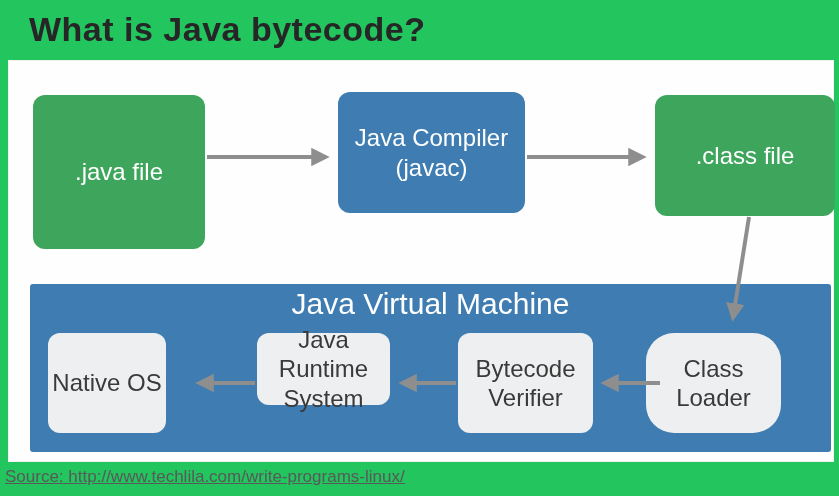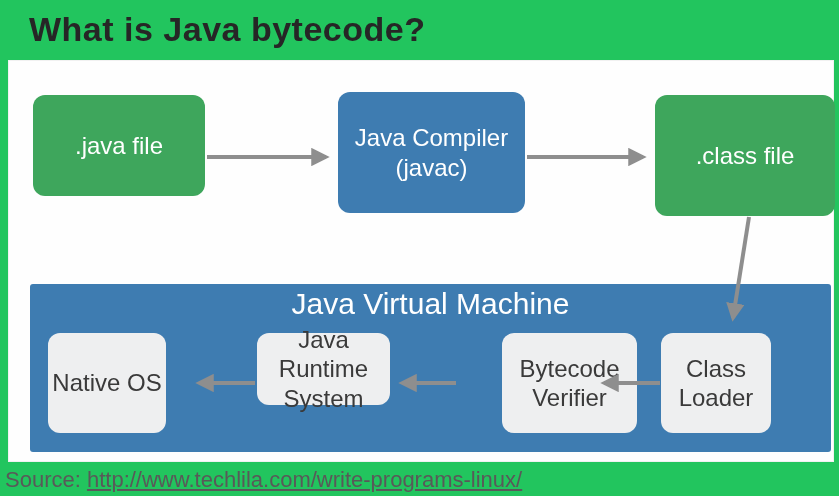--- a/index.html
+++ b/index.html
@@ -25,49 +25,49 @@
     position: absolute;
     display: flex; align-items: center; justify-content: center;
     text-align: center;
     border-radius: 12px;
     line-height: 1.22;
   }
   .box.colored { color: #ffffff; font-size: 24px; }
   .box.gray { background: #eeeff0; color: #3a3a3a; font-size: 24px; }
 
   
-  .box-java-file     { left: 33px;  top: 95px; width: 172px; height: 101px; }
+  .box-java-file     { left: 33px;  top: 95px; width: 172px; height: 154px; }
   .box-java-compiler { left: 338px; top: 92px; width: 187px; height: 121px; padding: 0 2px; box-sizing: border-box; }
   .box-class-file    { left: 655px; top: 95px; width: 180px; height: 121px; }
 
   
   .jvm {
     position: absolute; left: 30px; top: 284px;
     width: 801px; height: 168px;
     border-radius: 3px;
   }
   .jvm-title {
     position: absolute; left: 0; top: 3px; width: 100%;
     text-align: center;
     color: #ffffff; font-size: 30px;
   }
   
   .box-native-os           { left: 48px;  top: 333px; width: 118px; height: 100px; }
   .box-java-runtime-system { left: 257px; top: 333px; width: 133px; height: 72px; }
-  .box-bytecode-verifier   { left: 458px; top: 333px; width: 135px; height: 100px; margin-left: 44px; }
-  .box-class-loader        { left: 661px; top: 333px; width: 110px; height: 100px; }
+  .box-bytecode-verifier   { left: 458px; top: 333px; width: 135px; height: 100px; }
+  .box-class-loader        { left: 646px; top: 333px; width: 135px; height: 100px; border-radius: 28px; }
 
   .arrow-layer {
     position: absolute; left: 0; top: 0; width: 839px; height: 496px;
     pointer-events: none;
   }
 
   .source-line {
     position: absolute; left: 5px; top: 467px;
-    font-size: 22px; color: #595959;
+    font-size: 17px; color: #595959; text-decoration: underline;
   }
   .source-line a { color: #595959; text-decoration: underline; }
 </style>
 </head>
 <body>
 
 <div class="screen">
 
   <div class="page-title">What is Java bytecode?</div>
 

